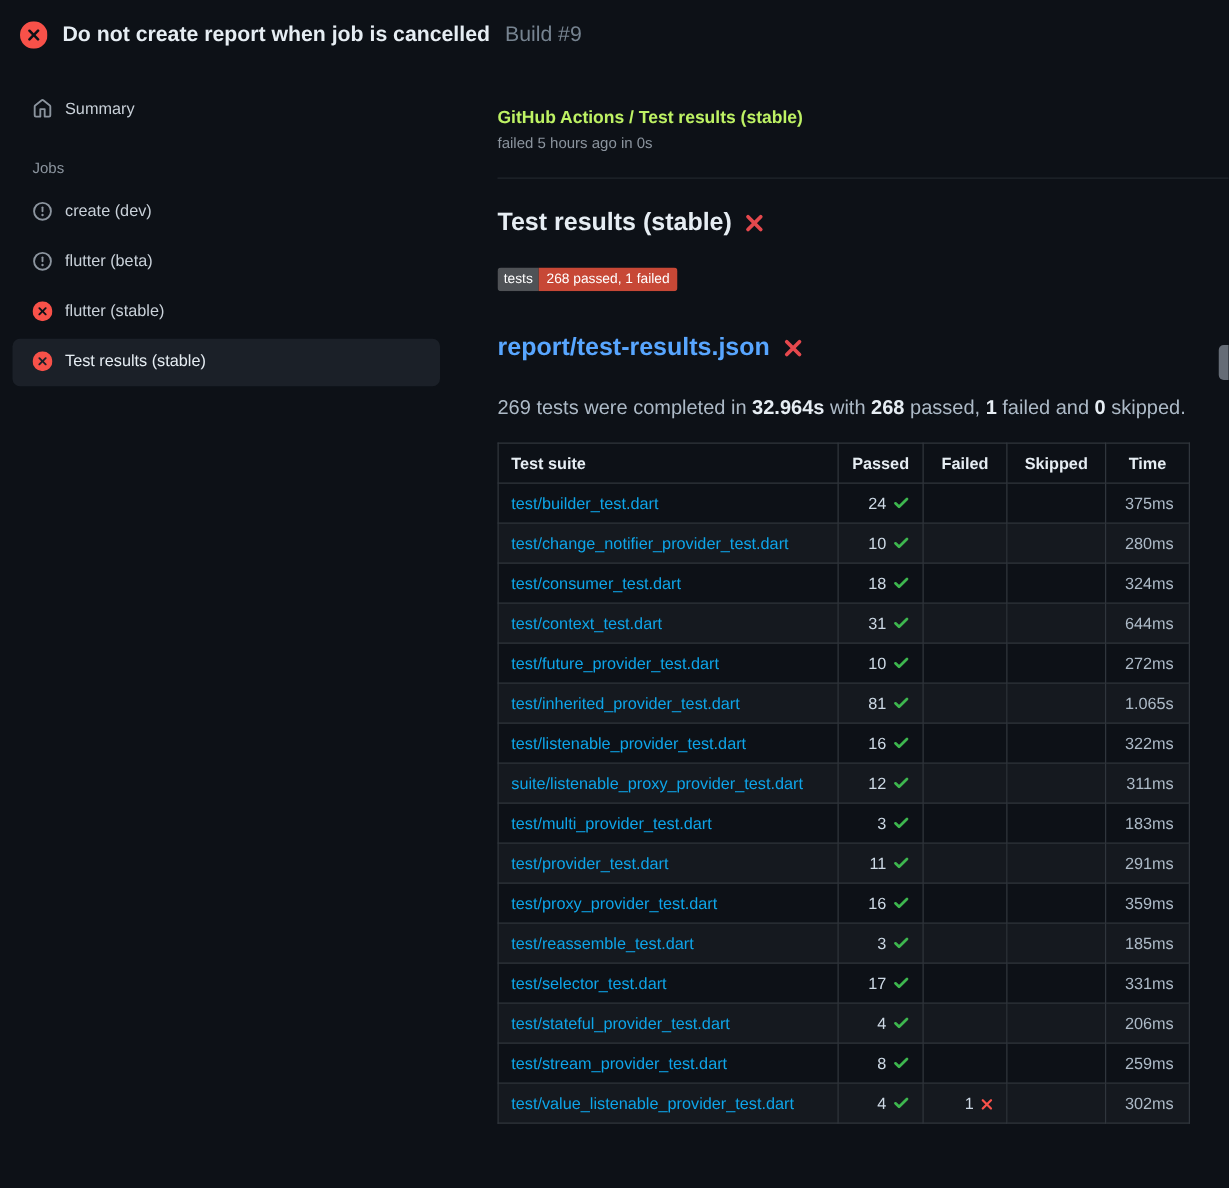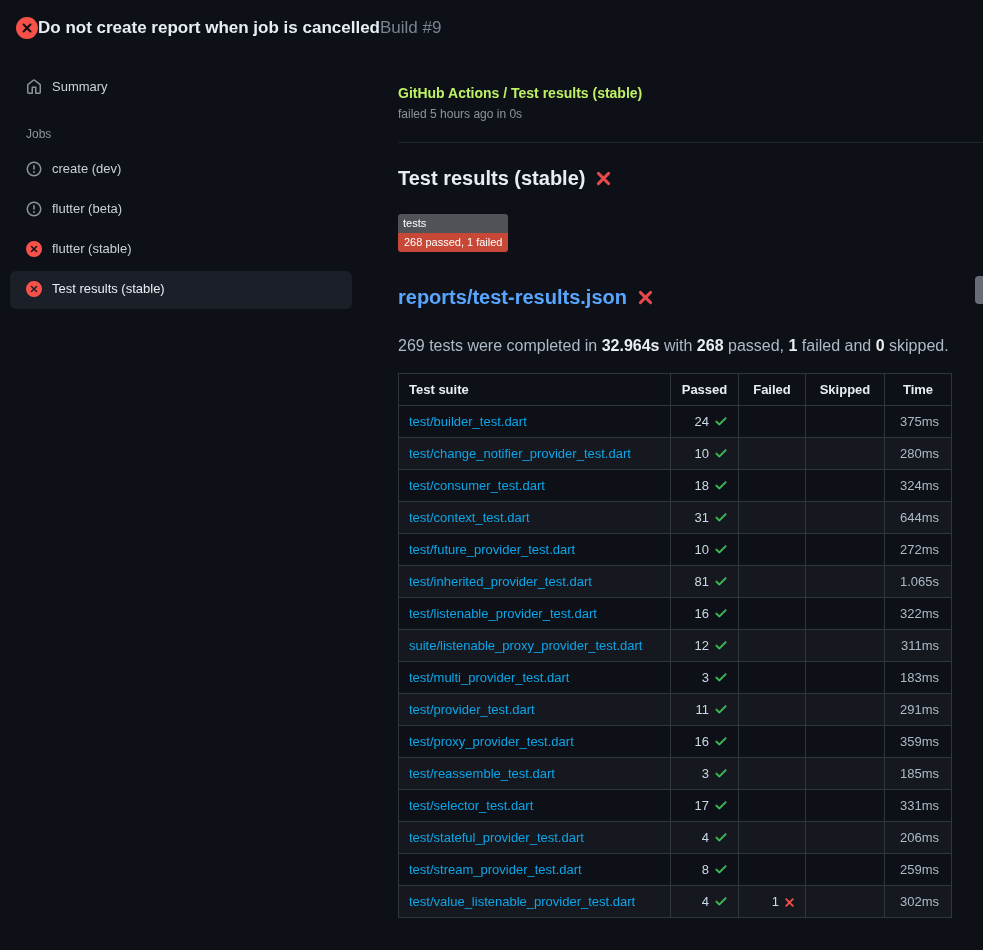--- a/index.html
+++ b/index.html
@@ -5,21 +5,21 @@
   * { margin:0; padding:0; box-sizing:border-box; }
   html,body { width:983px; height:950px; }
   body {
     background:#0d1117;
     color:#c9d1d9;
     font-family:"Liberation Sans", sans-serif;
     overflow:hidden;
     position:relative;
   }
   
-  .header { display:flex; align-items:center; gap:0; padding:17px 24px 10px 16px; }
+  .header { display:flex; align-items:center; gap:12px; padding:17px 24px 10px 16px; }
   .header .status-icon { width:22px; height:22px; display:inline-flex; }
   .header h1 { font-size:17px; font-weight:700; color:#e6edf3; white-space:nowrap; }
   .header .build { font-size:17px; font-weight:400; color:#768390; }
 
   
   .layout { display:flex; align-items:flex-start; }
 
   
   .sidebar { width:390px; flex-shrink:0; padding:20px 38px 0 10px; }
   .side-item {
@@ -35,21 +35,21 @@
   
   .main { flex:1; padding:36px 0 0 8px; }
   .breadcrumb { font-size:14px; font-weight:700; color:#bef264; }
   .run-meta { font-size:12px; color:#8b949e; margin-top:6px; }
   .divider { height:1px; background:#21262d; margin:21px 0 0; }
   h2.section { font-size:20px; font-weight:700; color:#e6edf3;
     display:flex; align-items:center; gap:10px; margin-top:24px; }
   h2.section .hx { display:inline-flex; }
   .report-link { color:#58a6ff; text-decoration:none; font-weight:700; }
   .badge { display:inline-flex; font-size:11px; line-height:1;
-    border-radius:3px; overflow:hidden; color:#ffffff; margin-top:24px;flex-direction:column; }
+    border-radius:3px; overflow:hidden; color:#ffffff; margin-top:24px; }
   .badge .label { background:#4f5256; padding:4px 5px; }
   .badge .msg  { background:#c74836; padding:4px 6px; }
   h2.report { margin-top:34px; }
   .summary { font-size:16px; color:#adbac7; margin-top:28px; }
   .summary b { color:#e6edf3; font-weight:700; }
 
   
   table { border-collapse:collapse; width:553px; font-size:13px; margin-top:18px; table-layout:fixed; }
   th, td { border:1px solid #30363d; padding:8px 10px; overflow:hidden; white-space:nowrap; }
   th { font-weight:700; color:#e6edf3; text-align:center; background:#0d1117; }
@@ -151,21 +151,21 @@
     </h2>
 
     <div>
       <div class="badge">
         <span class="label">tests</span>
         <span class="msg">268 passed, 1 failed</span>
       </div>
     </div>
 
     <h2 class="section report">
-      <a href="#" class="report-link">reports/test-results.json</a>
+      <a href="#" class="report-link">report/test-results.json</a>
       <span class="hx">
         <svg width="17" height="17" viewBox="0 0 16 16">
             <path d="M3.2 3.2l9.6 9.6M12.8 3.2l-9.6 9.6" stroke="#e5484d" stroke-width="2.8" stroke-linecap="round"></path>
           </svg>
       </span>
     </h2>
 
     <p class="summary"><span>269 tests were completed in </span><b>32.964s</b><span> with </span><b>268</b><span> passed, </span><b>1</b><span> failed and </span><b>0</b><span> skipped.</span></p>
 
     <table>

